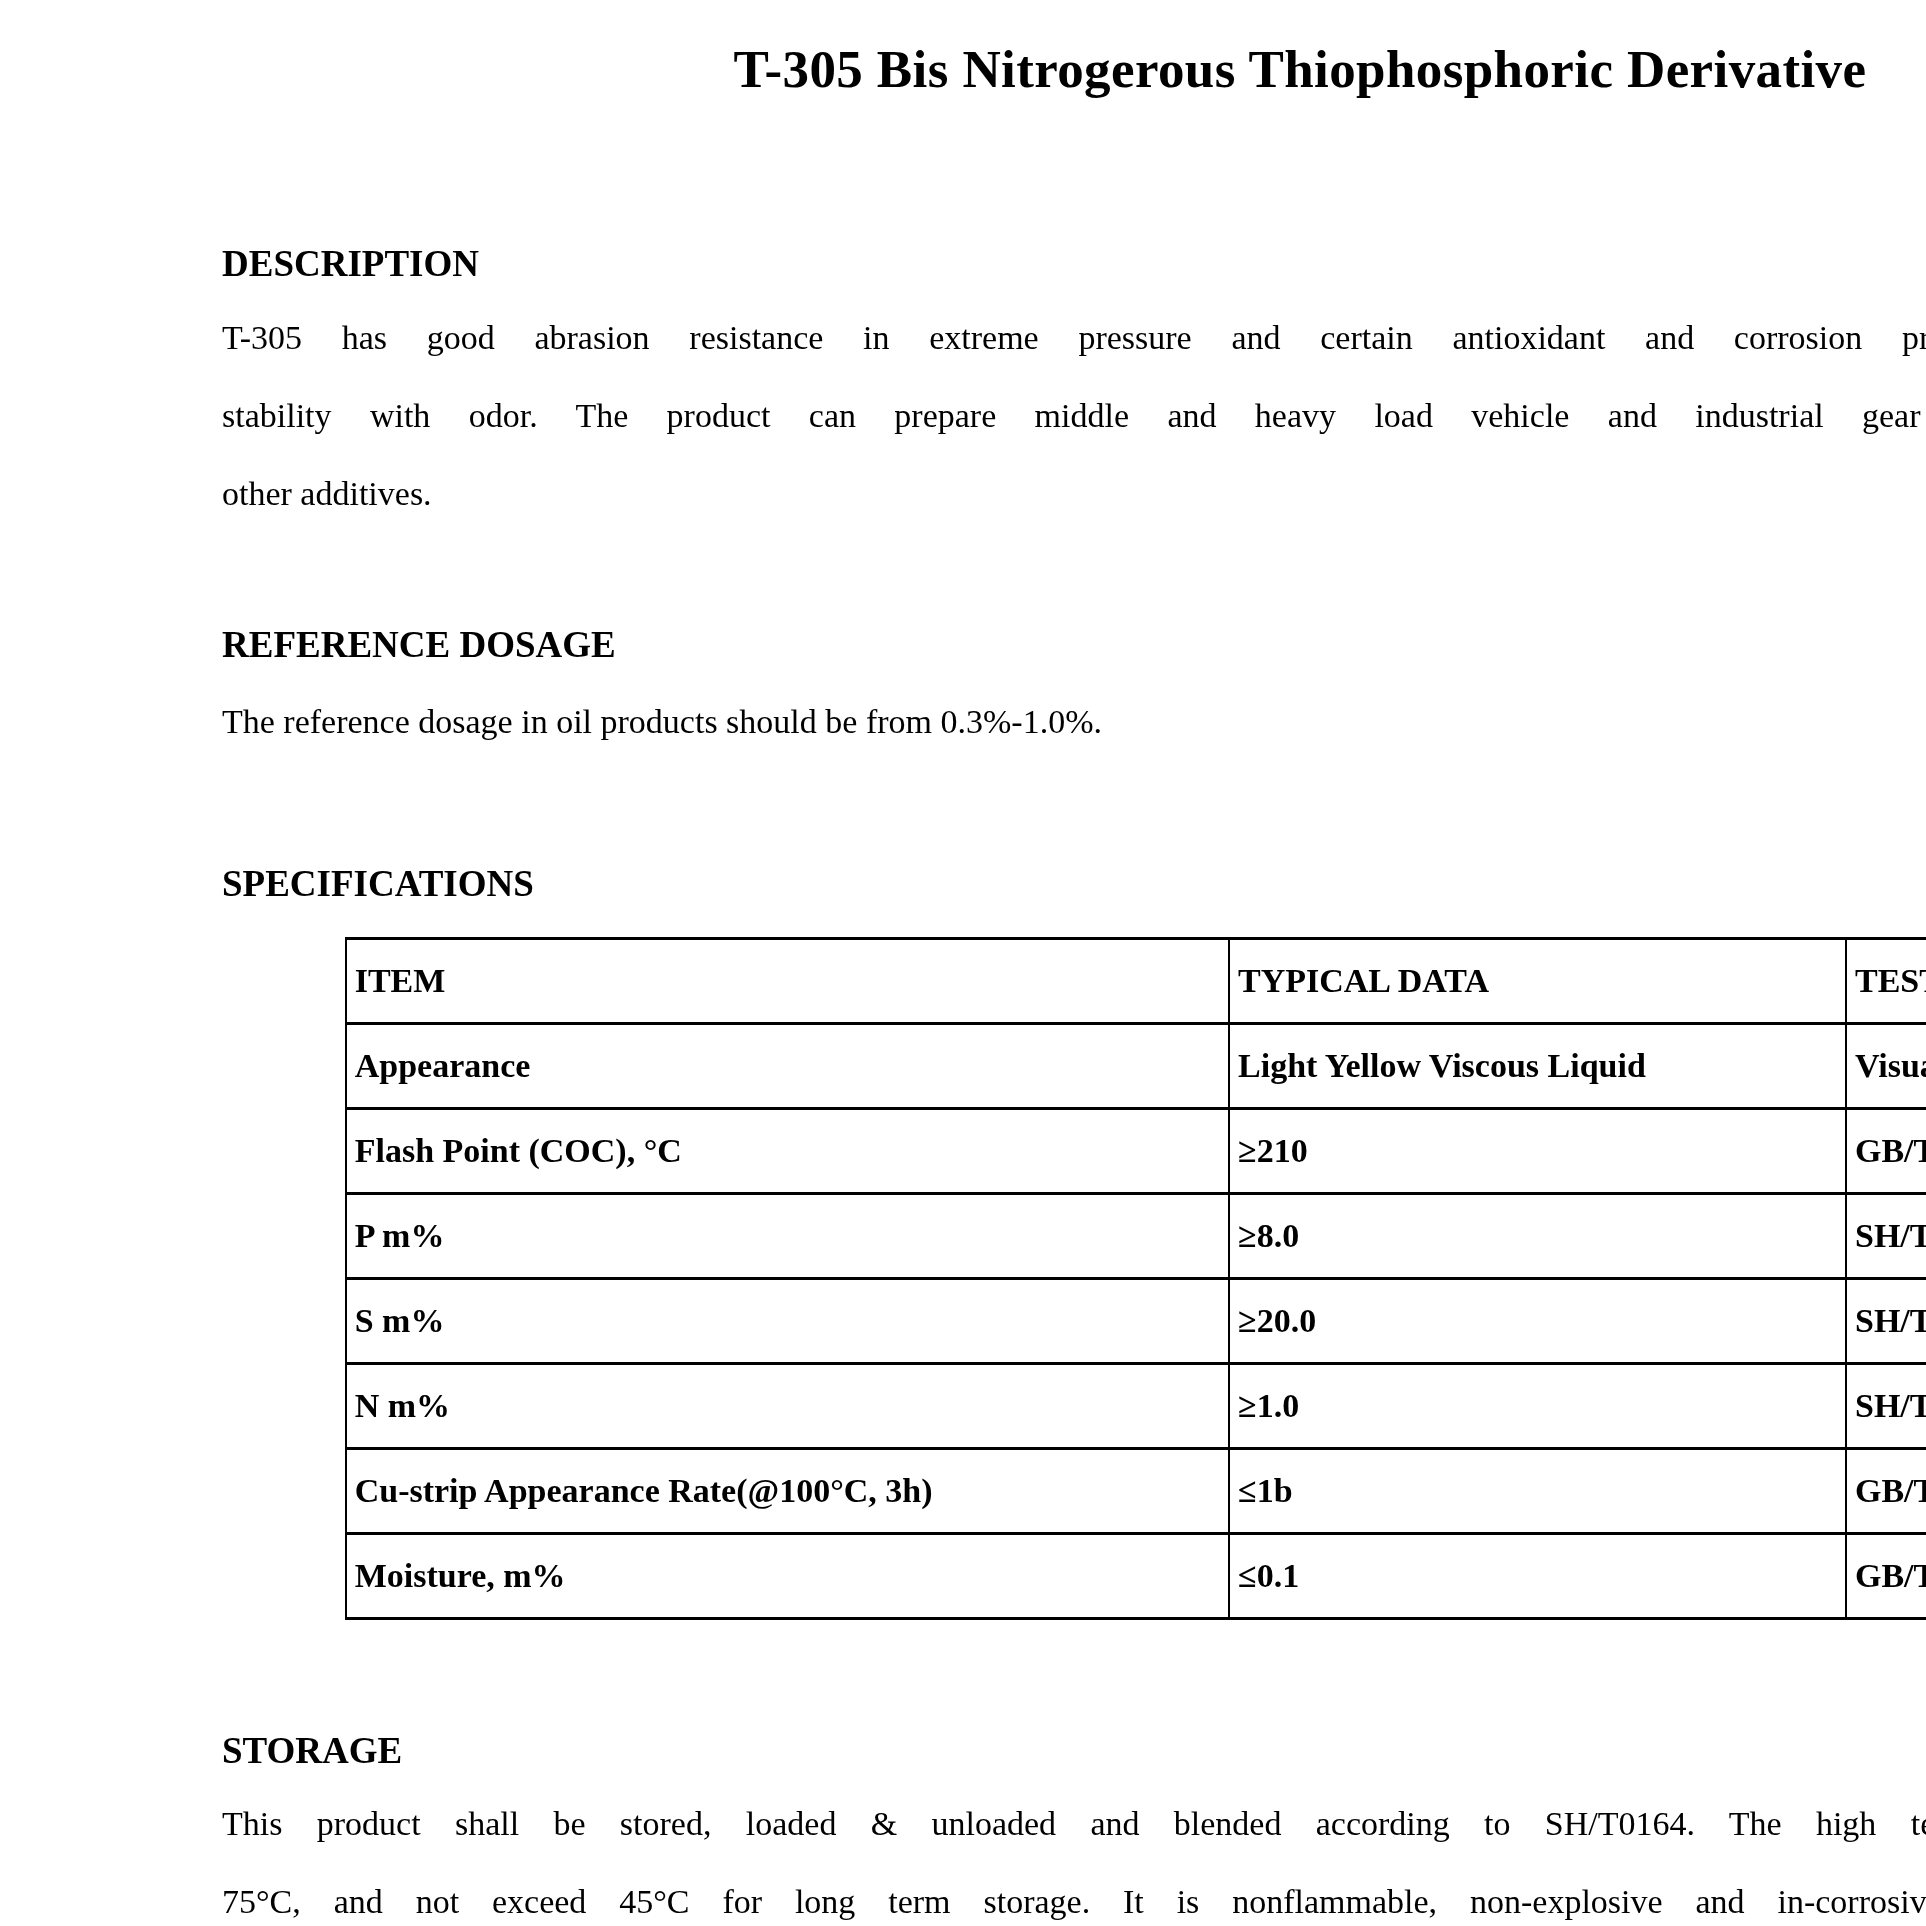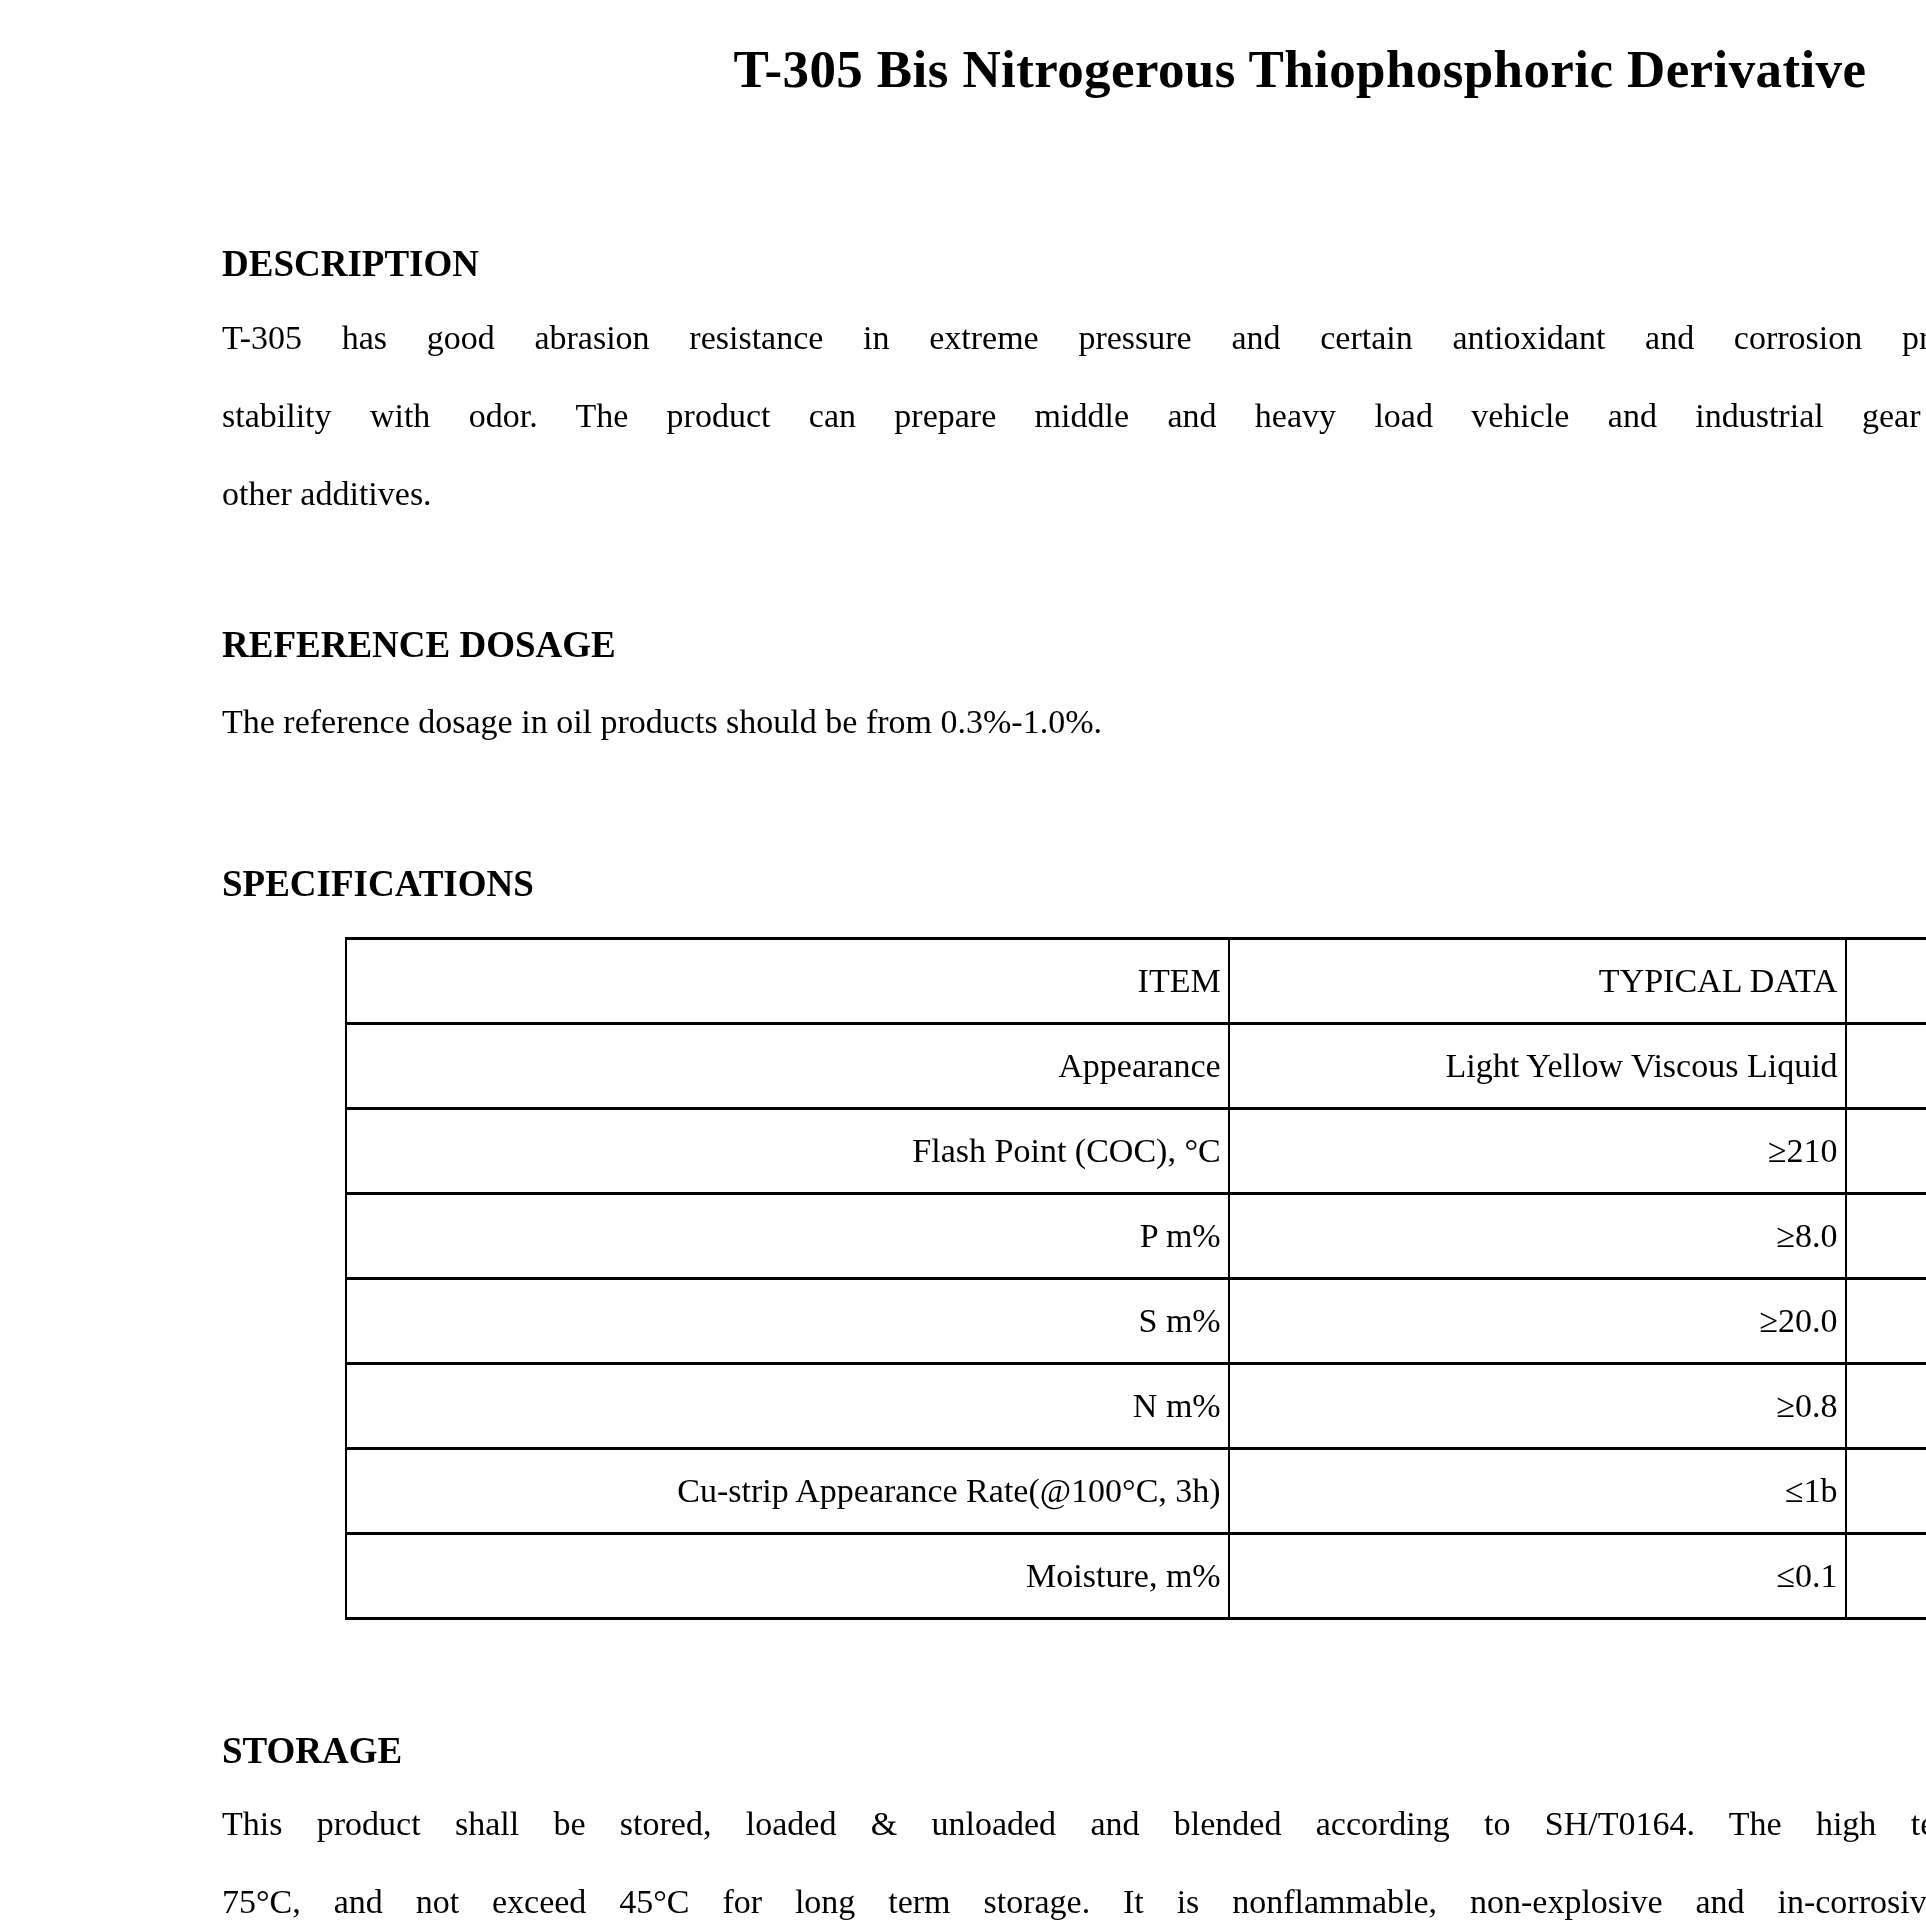--- a/index.html
+++ b/index.html
@@ -62,24 +62,24 @@
     table-layout: fixed;
     margin: 29px 0 0 123px;
     width: 1953px;
     font-size: 34px;
   }
   .spec-table th, .spec-table td {
     border-left: 2.3px solid #000;
     border-right: 2.3px solid #000;
     border-top: 3.1px solid #000;
     border-bottom: 3.1px solid #000;
-    text-align: right;
+    text-align: left;
     vertical-align: middle;
     height: 82px;
-    font-weight: normal;
+    font-weight: bold;
     padding: 0 7.7px;
     overflow: hidden;
   }
   .col-item   { width: 882px; }
   .col-data   { width: 616px; }
   .col-method { width: 450px; }
 </style>
 </head>
 <body>
 
@@ -128,21 +128,21 @@
         <td>≥8.0</td>
         <td>SH/T0296</td>
       </tr>
       <tr>
         <td>S  m%</td>
         <td>≥20.0</td>
         <td>SH/T0303</td>
       </tr>
       <tr>
         <td>N  m%</td>
-        <td>≥0.8</td>
+        <td>≥1.0</td>
         <td>SH/T0224</td>
       </tr>
       <tr>
         <td>Cu-strip Appearance Rate(@100°C, 3h)</td>
         <td>≤1b</td>
         <td>GB/T5096</td>
       </tr>
       <tr>
         <td>Moisture, m%</td>
         <td>≤0.1</td>

